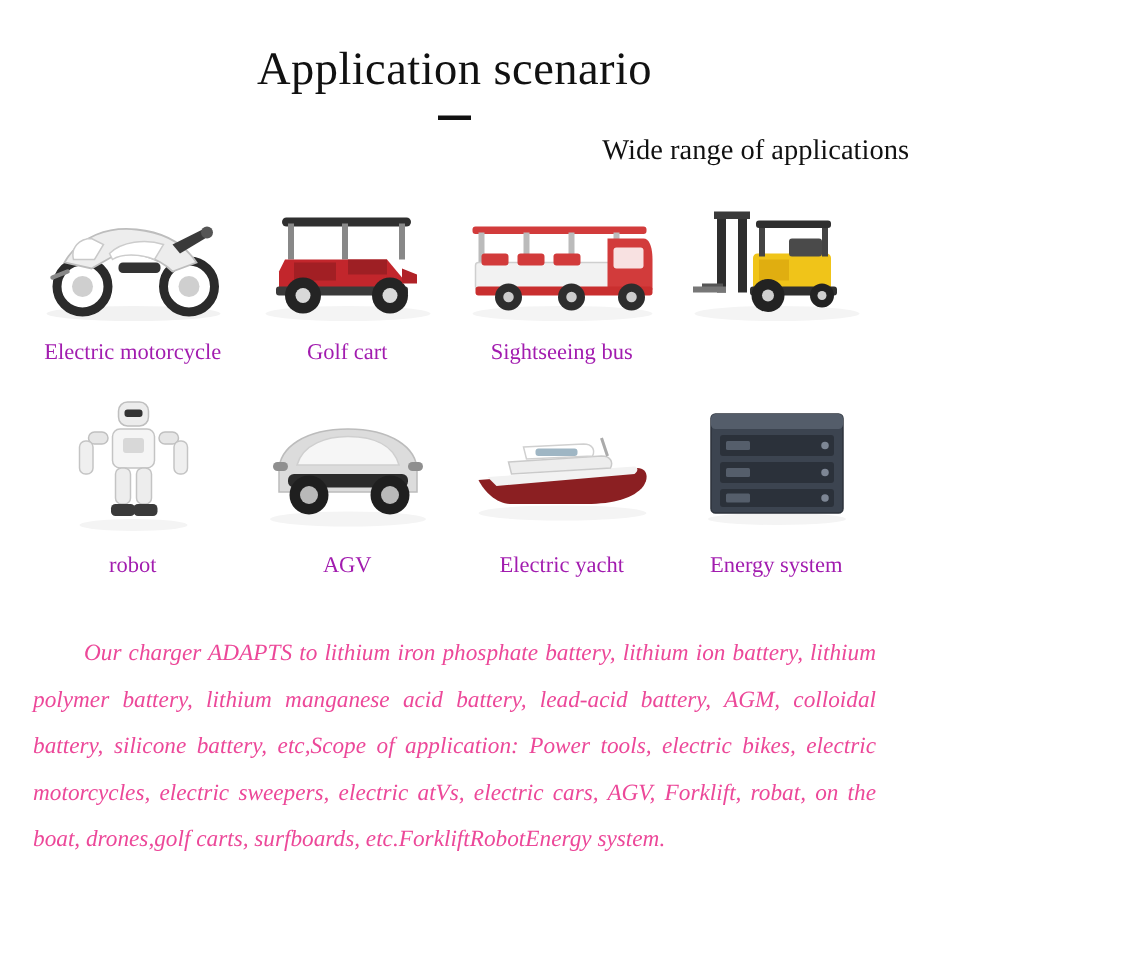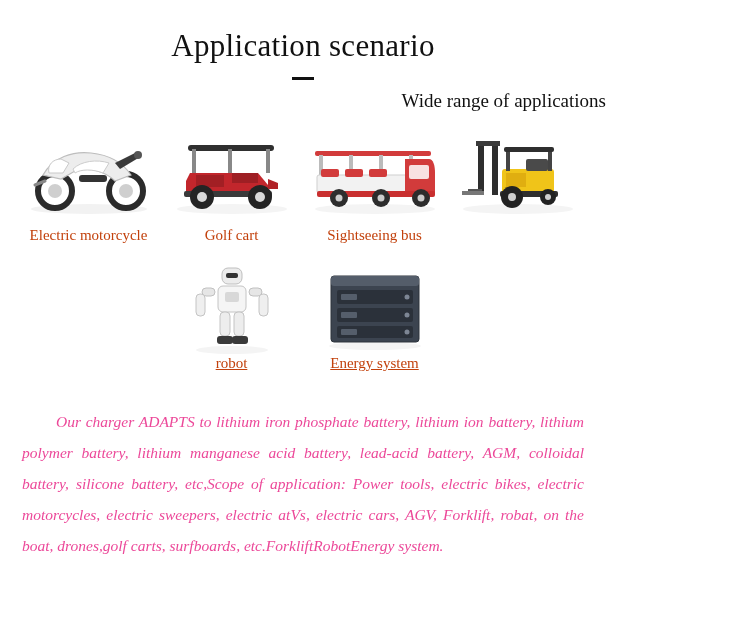--- a/index.html
+++ b/index.html
@@ -56,27 +56,27 @@
     height: 92px;
     position: relative;
     display: flex;
     align-items: center;
     justify-content: center;
   }
   .thumb svg { display: block; }
   .caption {
     font-family: "Liberation Serif", serif;
     font-size: 15px;
-    color: #c2410c;
+    color: #a21caf;
     text-align: center;
     margin-top: 6px;
     line-height: 1.2;
     white-space: nowrap;
   }
-  .row2 .caption { margin-top: 0; text-decoration: underline; }
+  .row2 .caption { margin-top: 14px; }
   .body-text {
     margin: 34px 22px 0 22px;
     font-family: "Liberation Serif", serif;
     font-style: italic;
     font-size: 15.5px;
     line-height: 2.0;
     color: #ec4899;
     text-align: justify;
     text-indent: 34px;
   }
@@ -206,22 +206,53 @@
           <rect x="97" y="36" width="9" height="22" rx="4" fill="#efefef" stroke="#c4c4c4"></rect>
           <rect x="58" y="54" width="10" height="24" rx="4" fill="#ededed" stroke="#c4c4c4"></rect>
           <rect x="72" y="54" width="10" height="24" rx="4" fill="#ededed" stroke="#c4c4c4"></rect>
           <rect x="55" y="78" width="16" height="8" rx="3" fill="#3a3a3a"></rect>
           <rect x="70" y="78" width="16" height="8" rx="3" fill="#3a3a3a"></rect>
         </svg>
       </div>
       <div class="caption">robot</div>
     </div>
 
-
-
+    <div class="cell">
+      <div class="thumb">
+        <svg width="140" height="100" viewBox="0 0 140 100">
+          <ellipse cx="70" cy="88" rx="52" ry="5" fill="#f4f4f4"></ellipse>
+          <path d="M24 56 C24 40 42 28 70 28 C98 28 116 40 116 56 L116 70 L24 70 Z" fill="#dcdcdc" stroke="#bcbcbc"></path>
+          <path d="M36 52 C40 38 56 33 70 33 C86 33 100 38 104 52 Z" fill="#f6f6f6" stroke="#cfcfcf"></path>
+          <rect x="30" y="58" width="80" height="9" rx="4" fill="#2b2b2b"></rect>
+          <circle cx="44" cy="72" r="13" fill="#1f1f1f"></circle>
+            <circle cx="44" cy="72" r="6" fill="#b9b9b9"></circle>
+          <circle cx="98" cy="72" r="13" fill="#1f1f1f"></circle>
+            <circle cx="98" cy="72" r="6" fill="#b9b9b9"></circle>
+          <rect x="20" y="50" width="10" height="6" rx="3" fill="#8f8f8f"></rect>
+          <rect x="110" y="50" width="10" height="6" rx="3" fill="#8f8f8f"></rect>
+        </svg>
+      </div>
+      <div class="caption">AGV</div>
+    </div>
+
+
+    <div class="cell">
+      <div class="thumb">
+        <svg width="140" height="100" viewBox="0 0 140 100">
+          <ellipse cx="70" cy="84" rx="56" ry="5" fill="#f4f4f4"></ellipse>
+          <path d="M14 62 L120 54 C126 54 128 60 124 66 C118 74 104 78 86 78 L36 78 C26 78 18 70 14 62 Z" fill="#8b1f22"></path>
+          <path d="M20 60 L118 53 C120 53 121 56 118 58 L26 66 Z" fill="#f2f2f2"></path>
+          <path d="M34 50 L96 46 C102 46 104 50 102 54 L36 58 Z" fill="#ededed" stroke="#cacaca"></path>
+          <path d="M44 40 L84 38 C90 38 92 42 90 46 L46 48 Z" fill="#ffffff" stroke="#d0d0d0"></path>
+          <rect x="52" y="41" width="28" height="5" rx="2" fill="#9fb6c4"></rect>
+          <path d="M96 34 L100 46" stroke="#aaa" stroke-width="2"></path>
+        </svg>
+      </div>
+      <div class="caption">Electric yacht</div>
+    </div>
 
     <div class="cell">
       <div class="thumb">
         <svg width="140" height="100" viewBox="0 0 140 100">
           <ellipse cx="70" cy="88" rx="46" ry="4" fill="#f4f4f4"></ellipse>
           <rect x="26" y="18" width="88" height="66" rx="3" fill="#3c4450" stroke="#2c323b"></rect>
           <rect x="26" y="18" width="88" height="10" rx="3" fill="#545d6a"></rect>
           <rect x="32" y="32" width="76" height="14" rx="2" fill="#2b313a"></rect>
           <rect x="32" y="50" width="76" height="14" rx="2" fill="#2b313a"></rect>
           <rect x="32" y="68" width="76" height="12" rx="2" fill="#2b313a"></rect>

